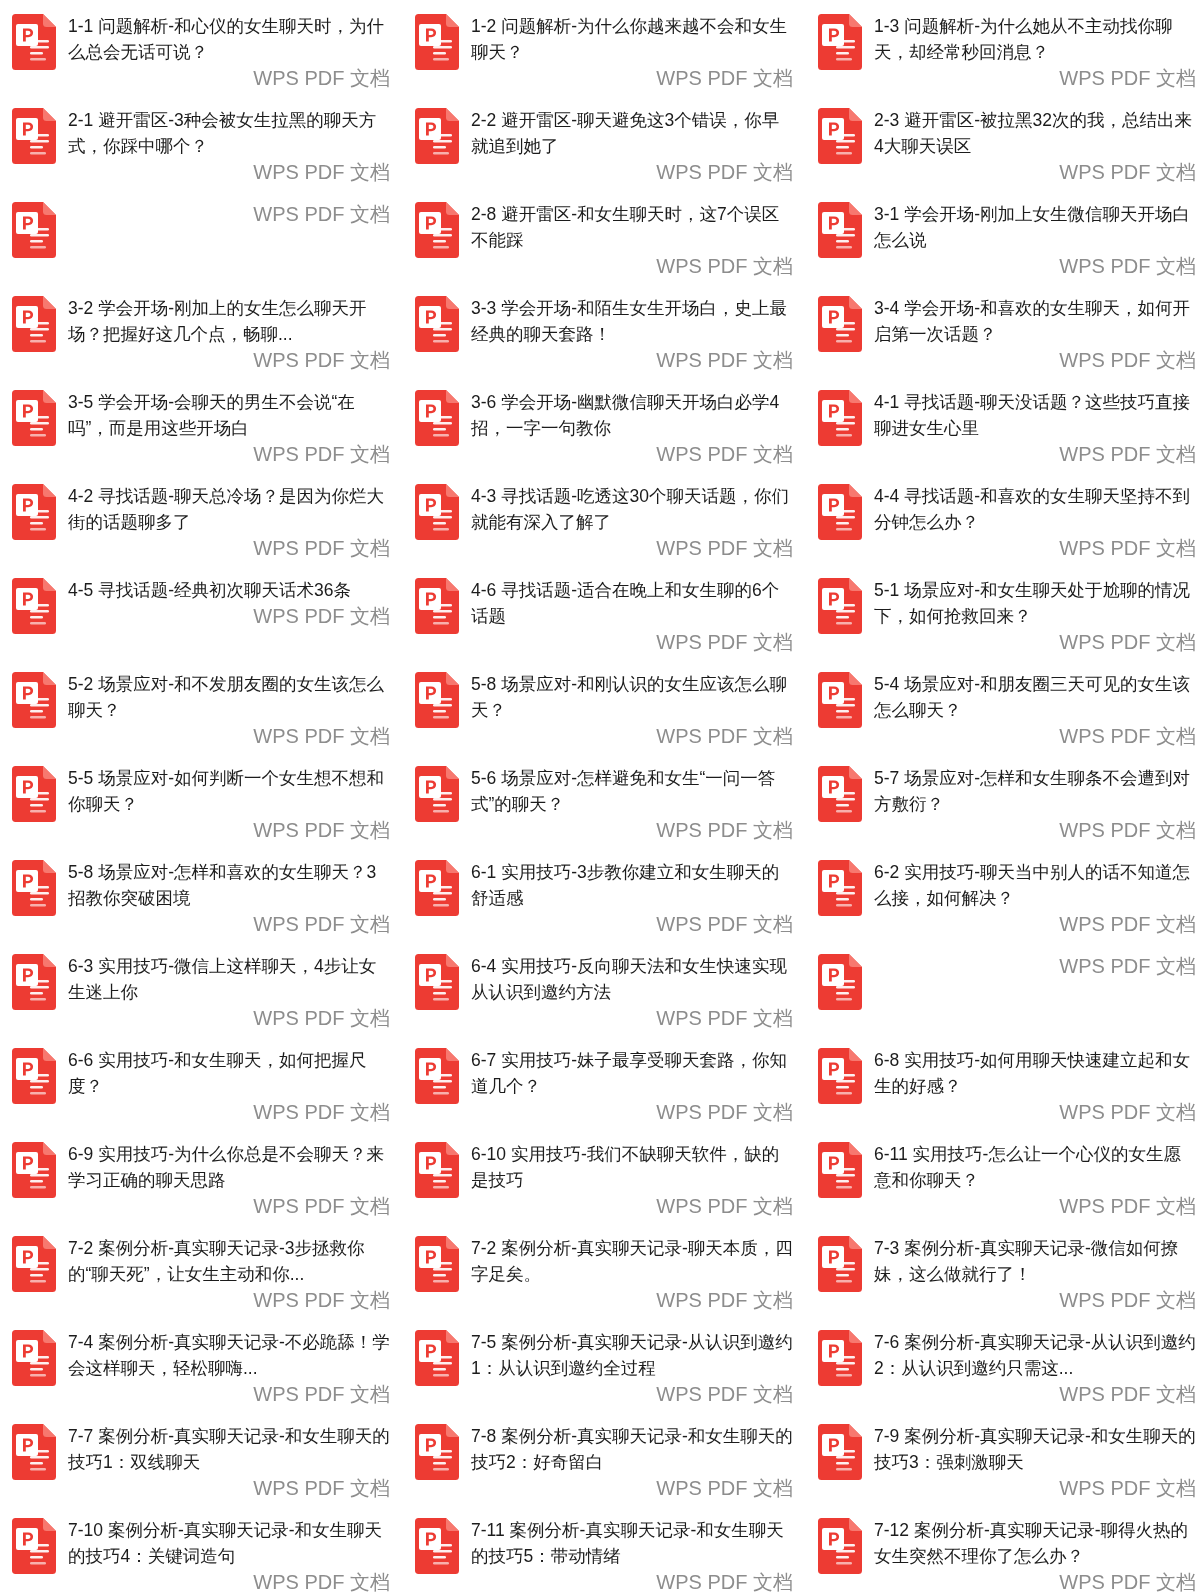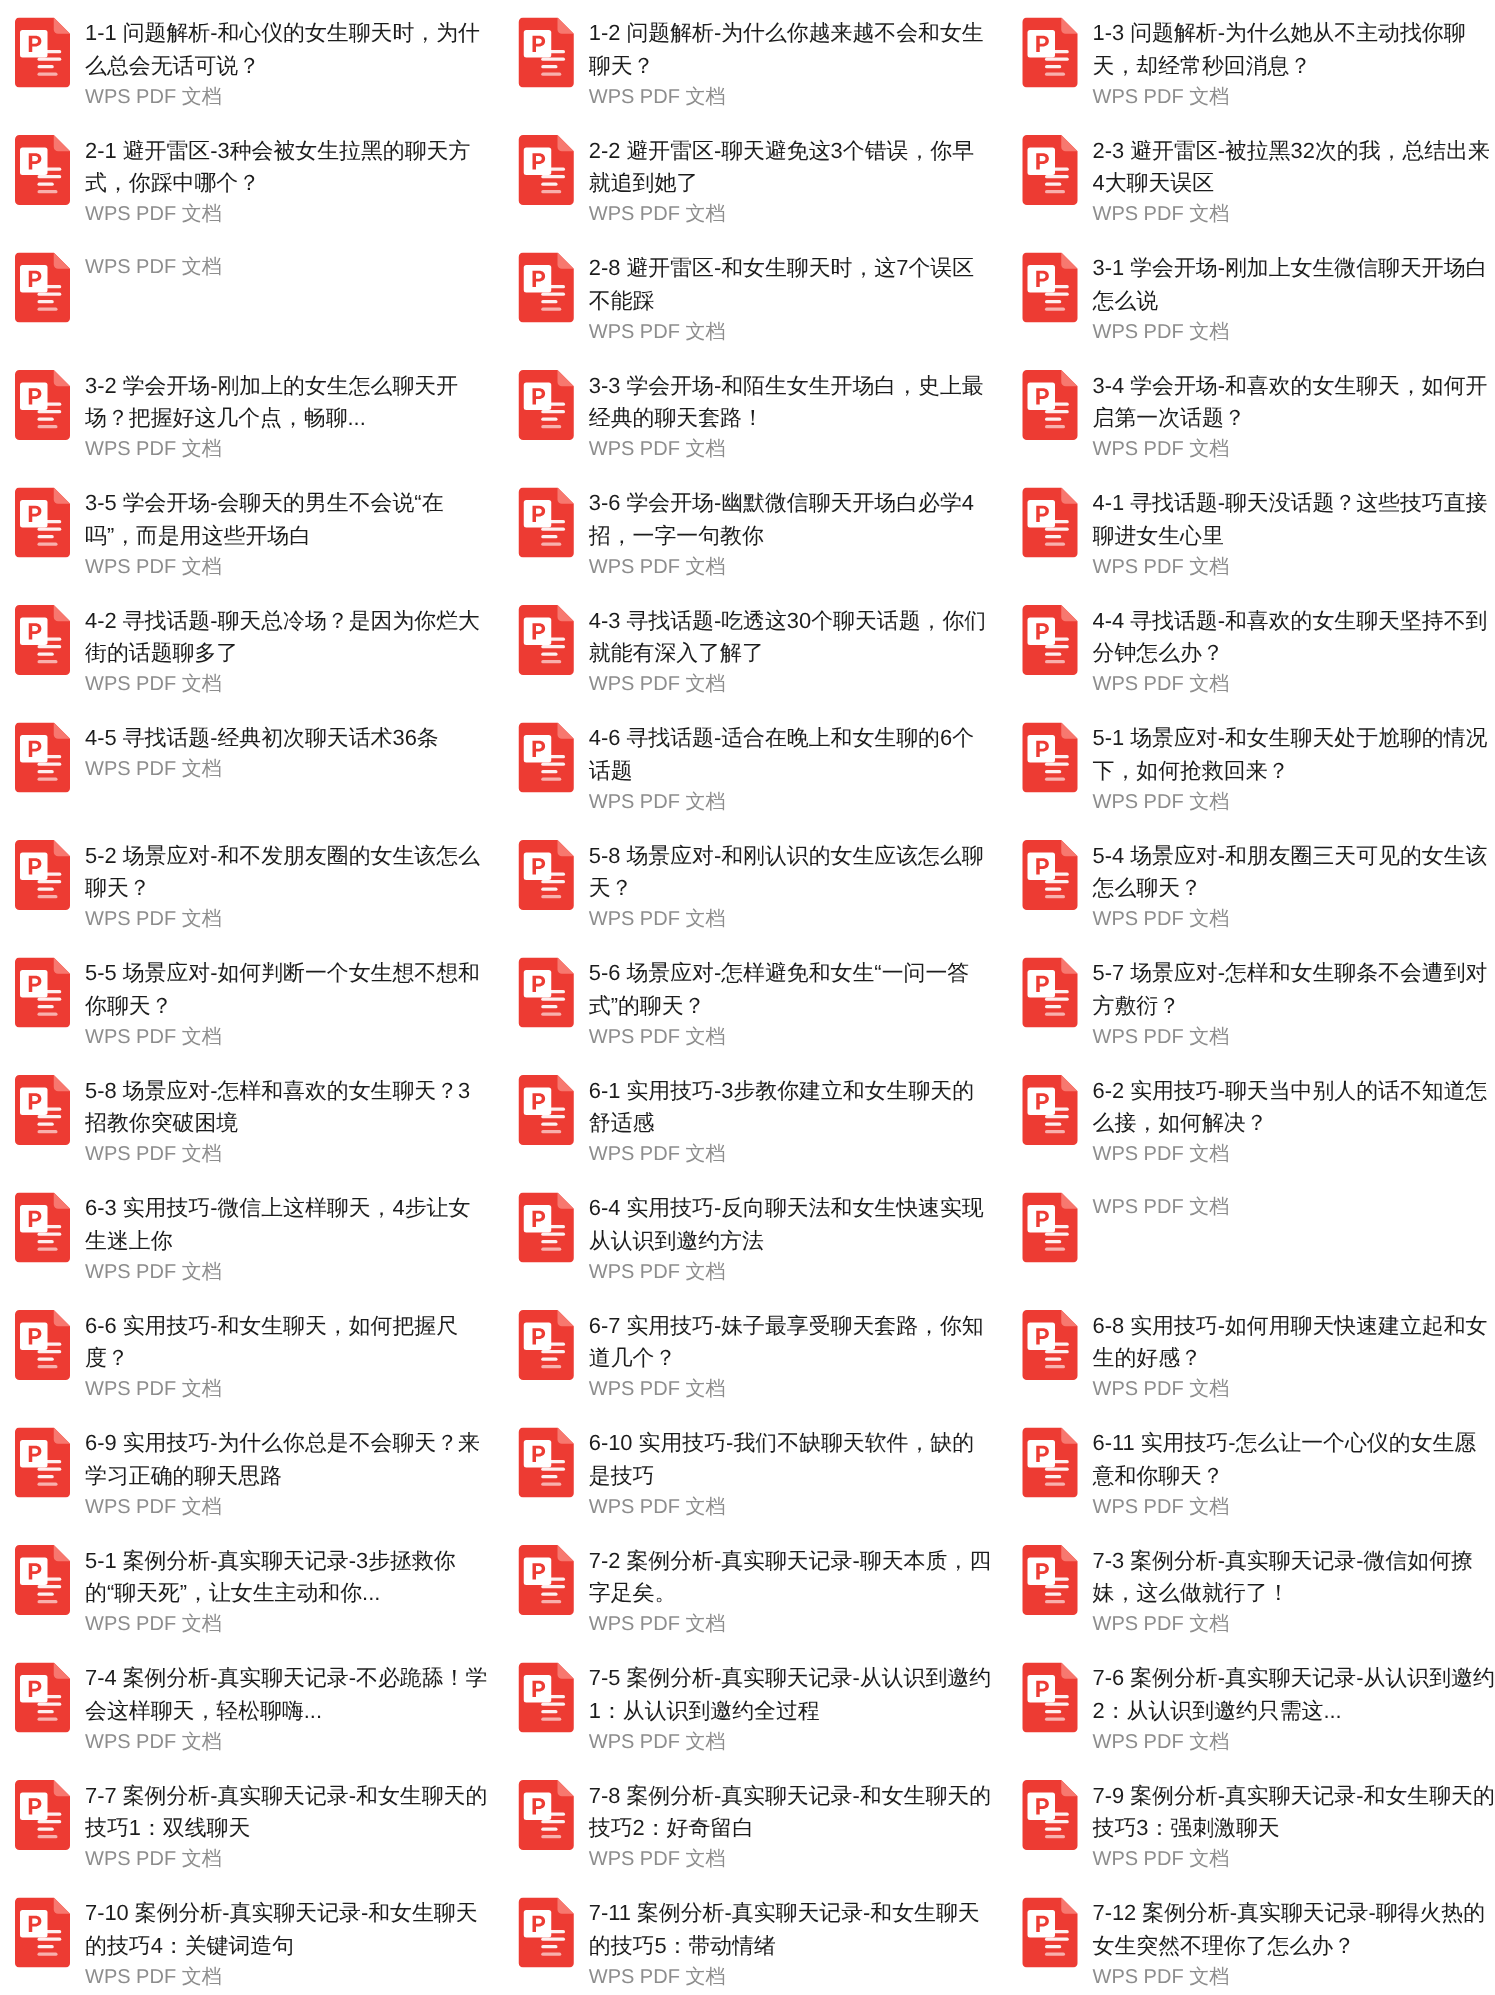--- a/index.html
+++ b/index.html
@@ -50,25 +50,26 @@
     color: #1c1c1c;
     letter-spacing: 0px;
     word-break: break-all;
     display: -webkit-box;
     -webkit-line-clamp: 2;
     -webkit-box-orient: vertical;
     overflow: hidden;
     max-height: 52px;
   }
   .file-meta {
-    font-size: 16px;
+    font-size: 20px;
     line-height: 24px;
     color: #8d8d8d;
     margin-top: 1px;
     white-space: nowrap;
+    text-align: right;
   }
 </style>
 </head>
 <body>
 
 <div class="file-grid">
     <div class="file-item">
     <div class="file-icon">
       <svg width="48" height="56" viewBox="0 0 48 56" xmlns="http://www.w3.org/2000/svg">
         <path d="M2 3.5 A3.5 3.5 0 0 1 5.5 0 H33 L46 13 V52.5 A3.5 3.5 0 0 1 42.5 56 H5.5 A3.5 3.5 0 0 1 2 52.5 Z" fill="#ed3b33"></path>
@@ -855,21 +856,21 @@
         <rect x="20" y="32" width="19" height="2.6" rx="1.3" fill="#ffffff" opacity="0.92"></rect>
         <rect x="20" y="38" width="13" height="2.6" rx="1.3" fill="#ffffff" opacity="0.92"></rect>
         <rect x="20" y="44" width="16" height="2.6" rx="1.3" fill="#ffffff" opacity="0.6"></rect>
         <g transform="translate(6,10)">
           <rect x="0" y="0" width="22" height="22" rx="2" fill="#ffffff"></rect>
           <path d="M7 4.5 h5.2 c3.1 0 4.9 1.7 4.9 4.3 0 2.6 -1.9 4.4 -5 4.4 h-2.3 v4.3 h-2.8 z m2.8 2.3 v4.1 h2.2 c1.6 0 2.4 -0.8 2.4 -2.1 0 -1.3 -0.8 -2 -2.4 -2 z" fill="#ed3b33"></path>
         </g>
       </svg>
     </div>
     <div class="file-text">
-      <div class="file-title">5-1 案例分析-真实聊天记录-3步拯救你的“聊天死”，让女生主动和你...</div>
+      <div class="file-title">7-2 案例分析-真实聊天记录-3步拯救你的“聊天死”，让女生主动和你...</div>
       <div class="file-meta">WPS PDF 文档</div>
     </div>
   </div>
     <div class="file-item">
     <div class="file-icon">
       <svg width="48" height="56" viewBox="0 0 48 56" xmlns="http://www.w3.org/2000/svg">
         <path d="M2 3.5 A3.5 3.5 0 0 1 5.5 0 H33 L46 13 V52.5 A3.5 3.5 0 0 1 42.5 56 H5.5 A3.5 3.5 0 0 1 2 52.5 Z" fill="#ed3b33"></path>
         <path d="M33 0 L46 13 H36.5 A3.5 3.5 0 0 1 33 9.5 Z" fill="#f7786f"></path>
         <rect x="20" y="26" width="19" height="2.6" rx="1.3" fill="#ffffff" opacity="0.92"></rect>
         <rect x="20" y="32" width="19" height="2.6" rx="1.3" fill="#ffffff" opacity="0.92"></rect>

